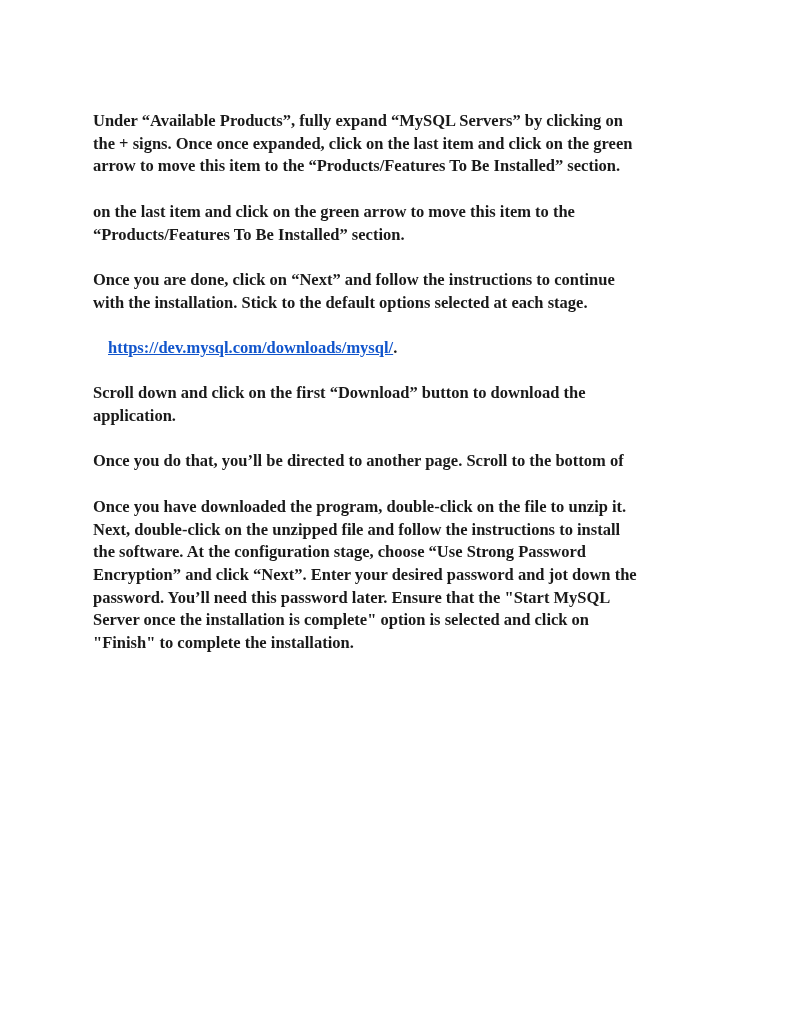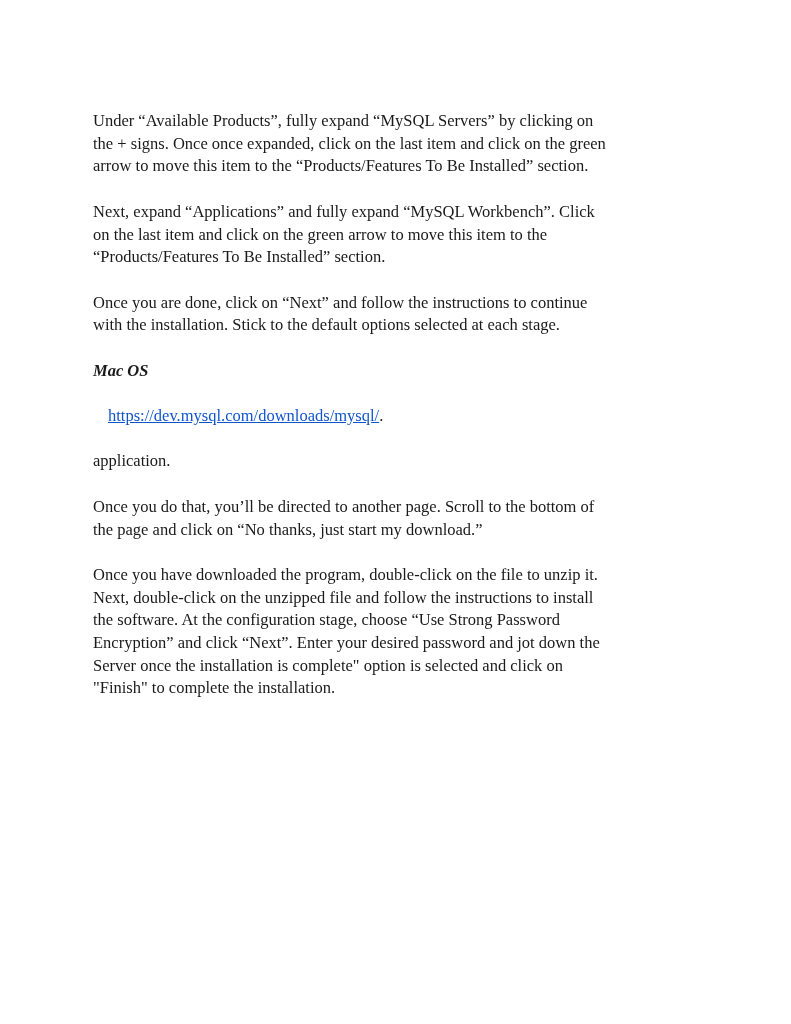--- a/index.html
+++ b/index.html
@@ -27,62 +27,60 @@
   .block {
     margin: 0 0 22.7px 0;
   }
   .block.heading {
     font-weight: bold;
     font-style: italic;
   }
   .line {
     line-height: 22.7px;
     white-space: pre;
+    font-weight: bold;
   }
   a.link {
     color: var(--link-color);
     text-decoration: underline;
     cursor: pointer;
     margin-left: 15px;
   }
 </style>
 </head>
 <body>
 
 <div class="page">
   <div class="content" id="doc-content">
       <div class="block paragraph">
         <div class="line"><span>Under “Available Products”, fully expand “MySQL Servers” by clicking on</span></div>
         <div class="line"><span>the + signs. Once once expanded, click on the last item and click on the green</span></div>
         <div class="line"><span>arrow to move this item to the “Products/Features To Be Installed” section.</span></div>
       </div>
       <div class="block paragraph">
-        <div class="line"><span>Next, expand “Applications” and fully expand “MySQL Workbench”. Click</span></div>
         <div class="line"><span>on the last item and click on the green arrow to move this item to the</span></div>
         <div class="line"><span>“Products/Features To Be Installed” section.</span></div>
       </div>
       <div class="block paragraph">
         <div class="line"><span>Once you are done, click on “Next” and follow the instructions to continue</span></div>
         <div class="line"><span>with the installation. Stick to the default options selected at each stage.</span></div>
       </div>
-      <div class="block heading">
-        <div class="line"><span>Mac OS</span></div>
-      </div>
       <div class="block paragraph">
         <div class="line"><a class="link" href="#">https://dev.mysql.com/downloads/mysql/</a><span>.</span></div>
       </div>
       <div class="block paragraph">
+        <div class="line"><span>Scroll down and click on the first “Download” button to download the</span></div>
         <div class="line"><span>application.</span></div>
       </div>
       <div class="block paragraph">
         <div class="line"><span>Once you do that, you’ll be directed to another page. Scroll to the bottom of</span></div>
-        <div class="line"><span>the page and click on “No thanks, just start my download.”</span></div>
       </div>
       <div class="block paragraph">
         <div class="line"><span>Once you have downloaded the program, double-click on the file to unzip it.</span></div>
         <div class="line"><span>Next, double-click on the unzipped file and follow the instructions to install</span></div>
         <div class="line"><span>the software. At the configuration stage, choose “Use Strong Password</span></div>
         <div class="line"><span>Encryption” and click “Next”. Enter your desired password and jot down the</span></div>
+        <div class="line"><span>password. You’ll need this password later. Ensure that the "Start MySQL</span></div>
         <div class="line"><span>Server once the installation is complete" option is selected and click on</span></div>
         <div class="line"><span>"Finish" to complete the installation.</span></div>
       </div>
     </div>
 </div>
 
 </body></html>

